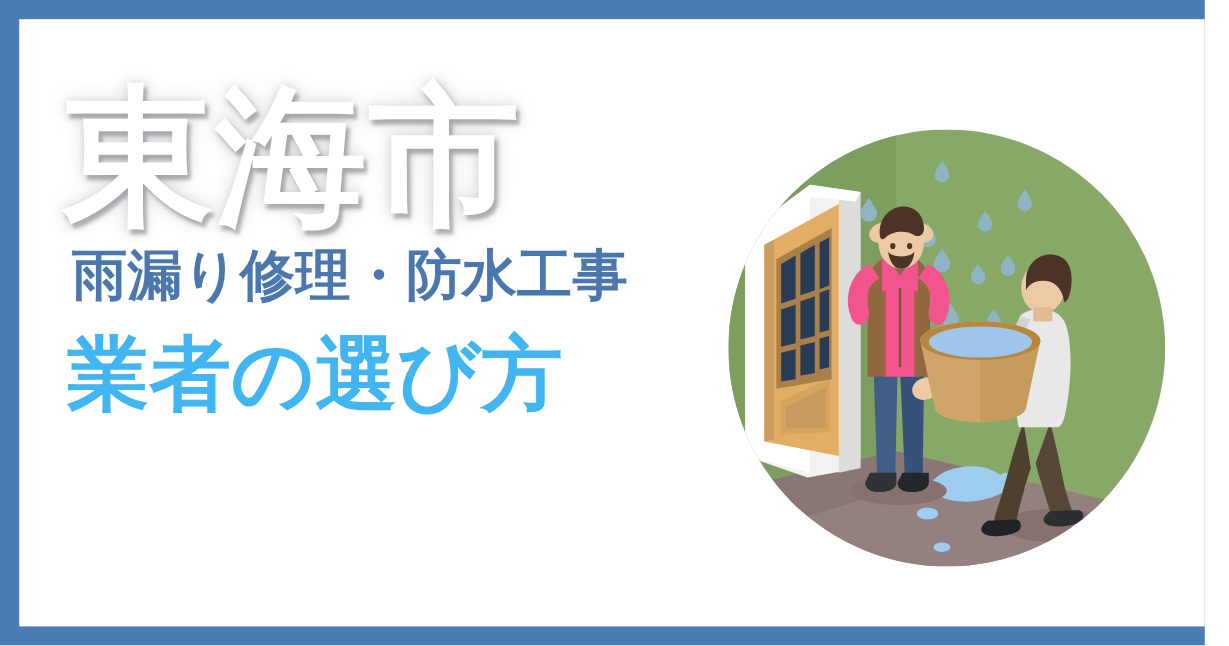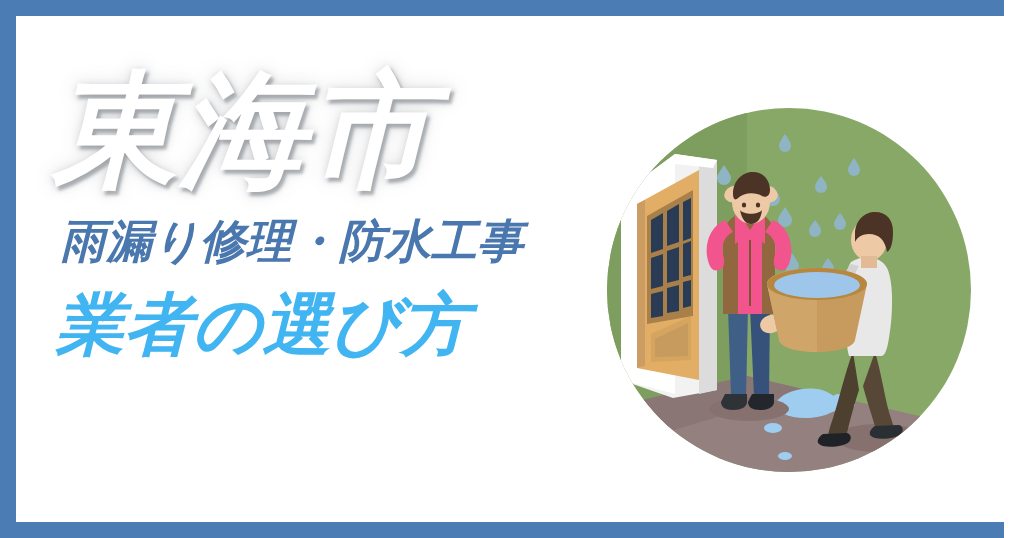--- a/index.html
+++ b/index.html
@@ -9,21 +9,20 @@
     background: #ffffff;
   }
   #banner {
     position: relative;
     width: 1004px;
     height: 538px;
     box-sizing: border-box;
     background: #4b7cb3;
     overflow: hidden;
     font-family: "DejaVu Sans", "Liberation Sans", sans-serif;
-    font-style: italic;
   }
   #inner-card {
     position: absolute;
     left: 16px;
     top: 16px;
     width: 992px;
     height: 506px;
     background: #ffffff;
     overflow: hidden;
   }
@@ -46,21 +45,21 @@
        3px 4px 3px rgba(130,134,140,0.55),
        1px 2px 7px rgba(140,144,150,0.42),
        0 0 18px rgba(150,153,158,0.30);
     white-space: nowrap;
   }
   .sub-line-1 {
     font-size: 46px;
     line-height: 1.22;
     font-weight: bold;
     color: #4a78ae;
-    margin: 12px 0 0 8px;
+    margin: 0 0 0 8px;
     letter-spacing: 0.005em;
     white-space: nowrap;
   }
   .sub-line-2 {
     font-size: 68px;
     line-height: 1.18;
     font-weight: bold;
     color: #41b4f2;
     margin: 16px 0 0 4px;
     letter-spacing: 0.005em;

